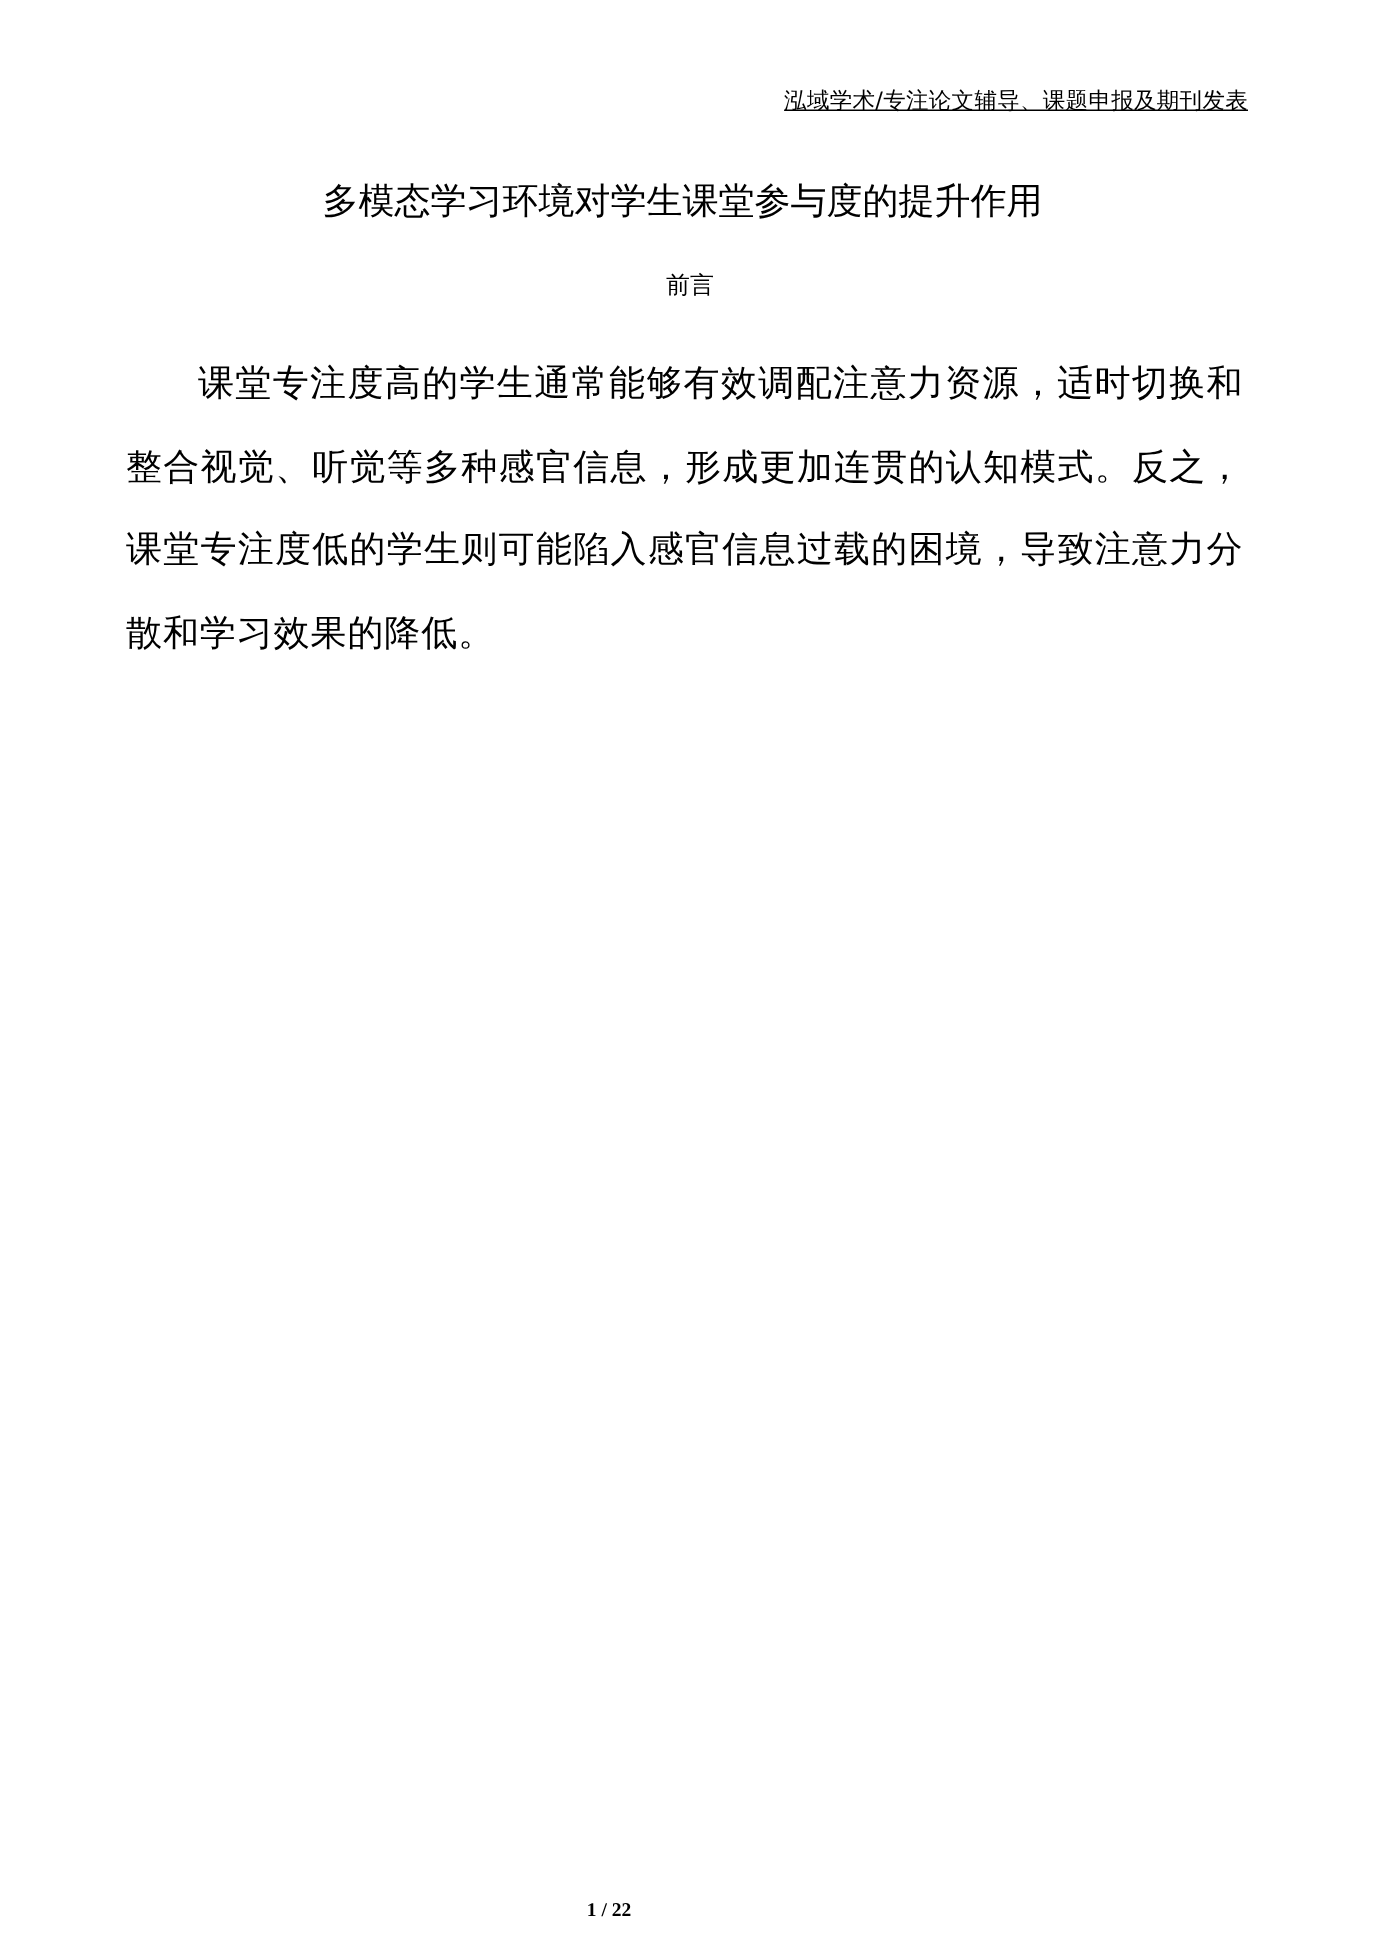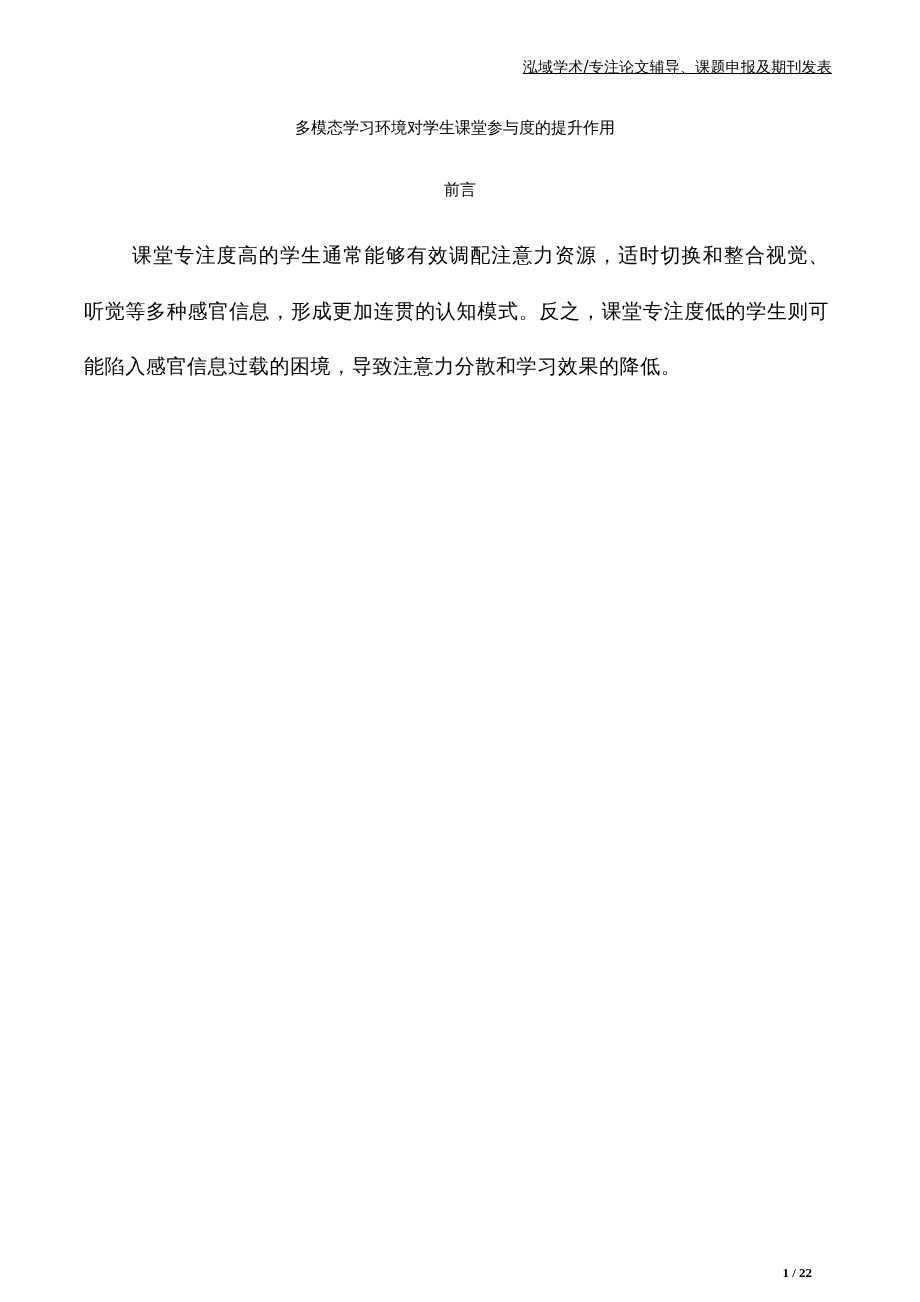--- a/index.html
+++ b/index.html
@@ -25,52 +25,52 @@
       white-space: nowrap;
       text-decoration: underline;
     }
     .doc-title {
       position: absolute;
       top: 118px;
       left: 0;
       width: 910px;
       text-align: center;
       font-family: Liberation Mono, monospace;
-      font-size: 16px;
+      font-size: 24px;
       white-space: nowrap;
     }
     .section-heading {
       position: absolute;
       top: 180px;
       left: 0;
       width: 920px;
       text-align: center;
       font-family: "DejaVu Sans", "Liberation Sans", sans-serif;
       font-size: 16px;
     }
     .body-text {
       position: absolute;
       left: 84px;
       width: 745px;
       top: 228px;
     }
     .paragraph {
       margin: 0 0 28.5px 0;
-      font-size: 20px;
+      font-size: 24px;
       line-height: 55.5px;
       text-indent: 48px;
       text-align: justify;
       letter-spacing: 0.6px;
     }
     .page-number {
       position: absolute;
       top: 1265px;
       left: 0;
       width: 812px;
-      text-align: right;
+      text-align: center;
       font-family: "Liberation Serif", "DejaVu Serif", serif;
       font-weight: bold;
       font-size: 13px;
     }
   </style>
 </head>
 <body>
 
 <div class="page-header">泓域学术/专注论文辅导、课题申报及期刊发表</div>
 

